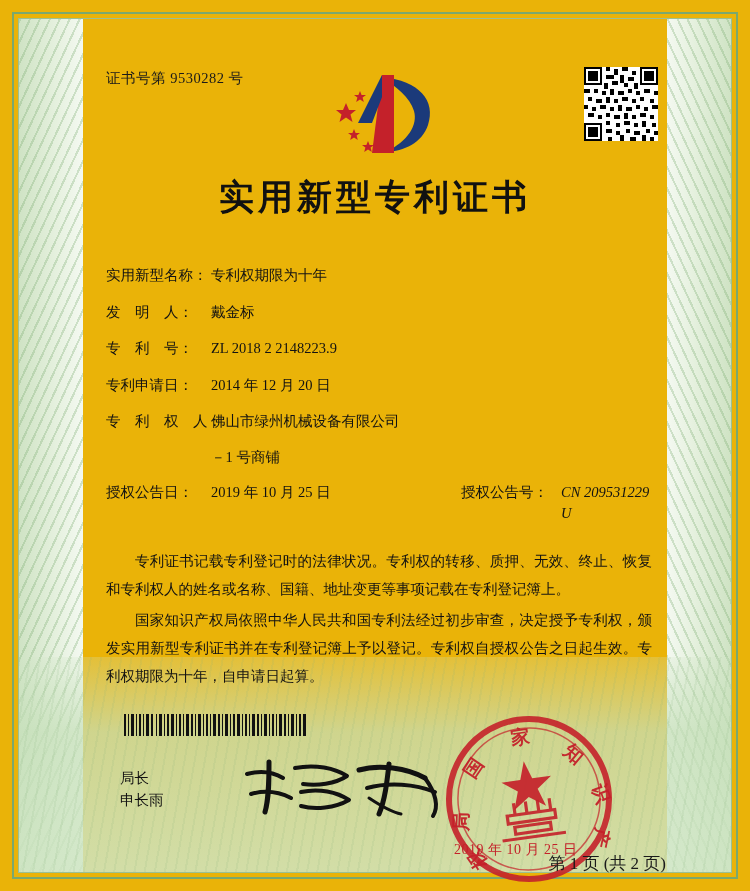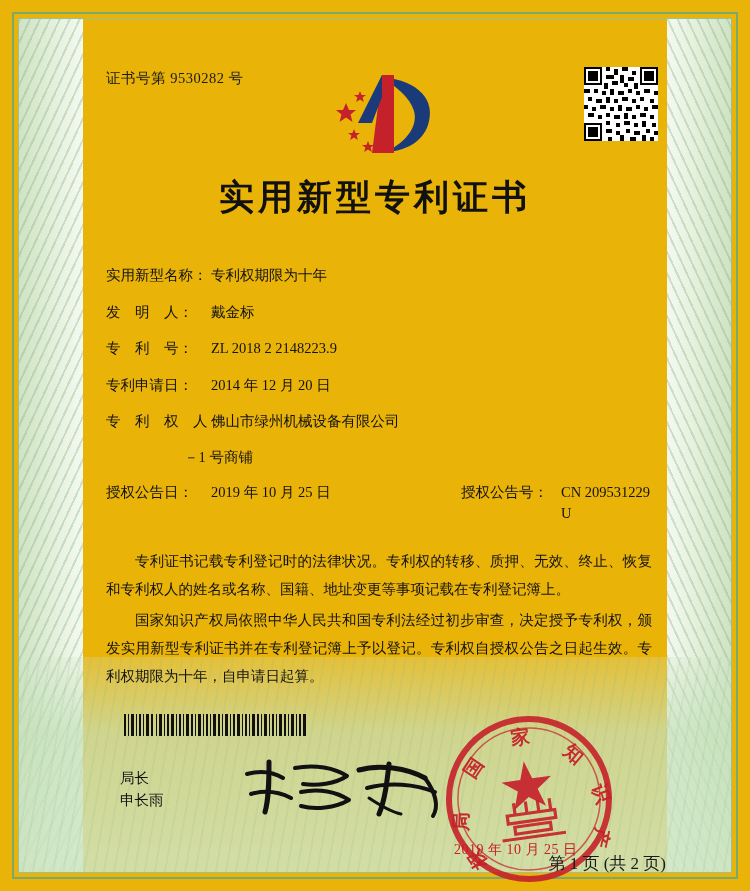--- a/index.html
+++ b/index.html
@@ -161,23 +161,24 @@
     flex: 0 0 auto;
     width: 250px;
   }
   .row.two-col .label2 {
     width: 100px;
     flex: 0 0 100px;
     white-space: nowrap;
   }
   .row.two-col .value2 {
     flex: 1 1 auto;
+    font-style: italic;
   }
   .addr-cont {
-    margin-left: 78px;
+    margin-left: 105px;
   }
   
   .paragraphs {
     position: absolute;
     left: 22px;
     top: 528px;
     width: 546px;
     font-size: 14.5px;
     line-height: 1.95;
     color: #121212;

